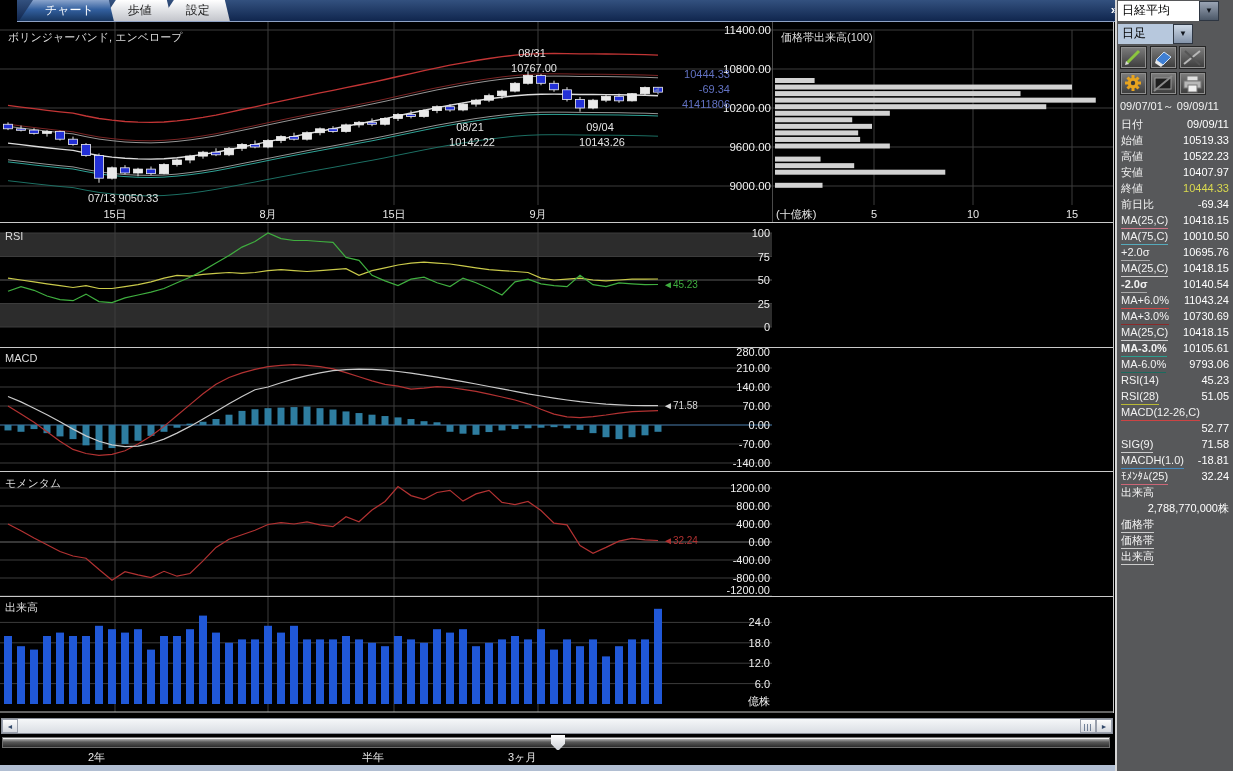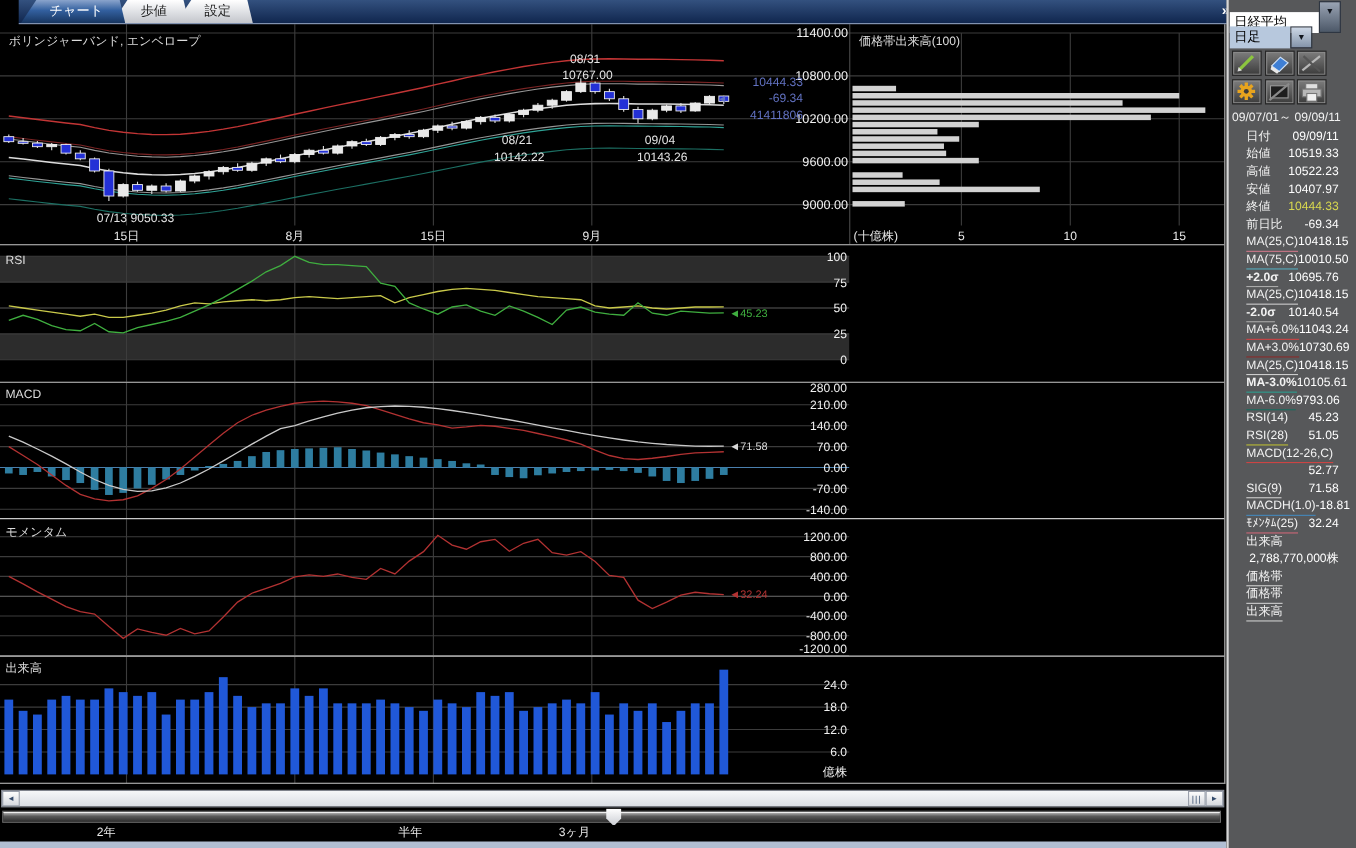--- a/index.html
+++ b/index.html
@@ -34,29 +34,29 @@
   .range-labels span{position:absolute;top:0;color:#e8e8e8;font-size:11px;line-height:15px;}
   .bottom-strip{position:absolute;left:0;top:52px;width:1115px;height:6px;background:#b1bed2;}
   
   .sidebar{position:absolute;left:1115px;top:0;width:118px;height:771px;background:#57585a;
     border-left:2px solid #d6d6d6;box-sizing:border-box;}
   .combo{position:absolute;display:flex;}
   .combo .field{background:#fff;color:#000;font-size:12px;line-height:19px;padding:0 4px;overflow:hidden;white-space:nowrap;}
   .combo .arrow{width:20px;background:linear-gradient(#9aa4b4,#4c5868);border:1px solid #2e3642;box-sizing:border-box;
     color:#10151d;font-size:8px;text-align:center;line-height:18px;}
   .combo.symbol{left:1px;top:1px;}
-  .combo.symbol .field{width:73px;margin-top:10px;}
+  .combo.symbol .field{width:73px;}
   .combo.period{left:1px;top:24px;}
   .combo.period .field{width:47px;background:#b7c8dd;}
   .combo.period .arrow{background:linear-gradient(#cdd8e6,#8494aa);}
   .iconbtn{position:absolute;width:27px;height:23px;background:linear-gradient(#7d7d7d,#3b3b3b);
     border:1px solid #262626;box-shadow:inset 0 0 0 1px #8f8f8f;box-sizing:border-box;}
   .daterange{position:absolute;left:3px;top:99px;color:#f2f2f2;font-size:11px;}
   #sidebar-rows{position:absolute;left:0;top:117px;width:116px;}
-  .srow{display:flex;justify-content:space-between;height:16px;line-height:15px;padding:0 16px;font-size:11px;}
+  .srow{display:flex;justify-content:space-between;height:16px;line-height:15px;padding:0 4px;font-size:11px;}
   .srow .lbl{color:#f2f2f2;white-space:nowrap;}
   .srow .val{color:#fff;white-space:nowrap;}
 </style>
 </head>
 <body>
 
 <div class="screen">
 
   <svg id="charts" width="1115" height="713">
       <rect x="0" y="22" width="1114" height="691" fill="#000"></rect>
@@ -528,21 +528,21 @@
         </div>
         <div class="srow">
           <span class="lbl" style="border-bottom: 1px solid rgb(204, 119, 136);">MA(25,C)</span>
           <span class="val">10418.15</span>
         </div>
         <div class="srow">
           <span class="lbl" style="border-bottom: 1px solid rgb(85, 170, 187);">MA(75,C)</span>
           <span class="val">10010.50</span>
         </div>
         <div class="srow">
-          <span class="lbl" style="border-bottom: 1px solid rgb(170, 170, 170); font-weight: bold;">+2.0σ</span>
+          <span class="lbl" style="border-bottom: 1px solid rgb(170, 170, 170);">+2.0σ</span>
           <span class="val">10695.76</span>
         </div>
         <div class="srow">
           <span class="lbl" style="border-bottom: 1px solid rgb(204, 204, 204);">MA(25,C)</span>
           <span class="val">10418.15</span>
         </div>
         <div class="srow">
           <span class="lbl" style="border-bottom: 1px solid rgb(170, 170, 170); font-weight: bold;">-2.0σ</span>
           <span class="val">10140.54</span>
         </div>

